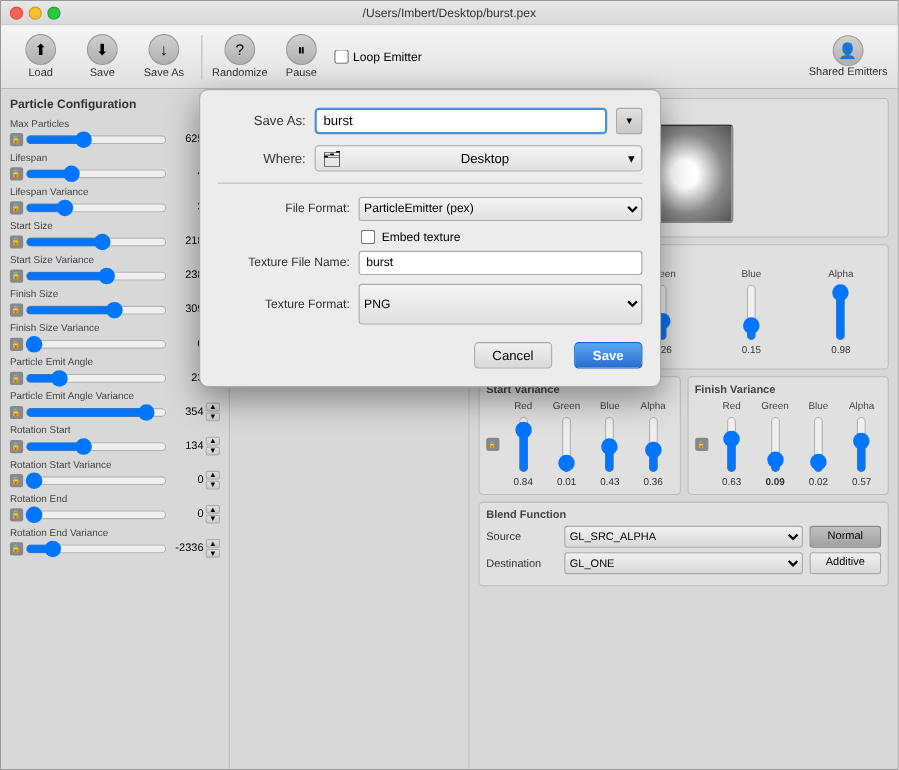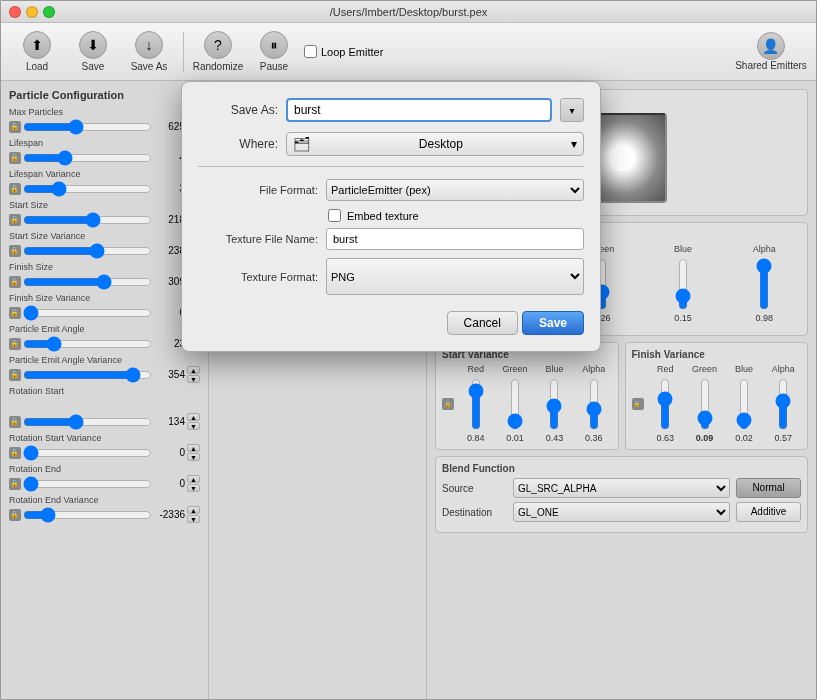--- a/index.html
+++ b/index.html
@@ -186,21 +186,21 @@
     .checkbox-row {
       display: flex;
       align-items: center;
       gap: 6px;
       margin: 6px 0 6px 130px;
       font-size: 11px;
     }
     .dialog-buttons {
       display: flex;
       justify-content: flex-end;
-      gap: 4px;
+      gap: 20px;
       margin-top: 16px;
     }
     .btn-cancel {
       padding: 4px 16px;
       background: linear-gradient(to bottom, #f0f0f0, #d8d8d8);
       border: 1px solid #aaa;
       border-radius: 4px;
       font-size: 12px;
       cursor: pointer;
     }
@@ -437,21 +437,21 @@
       <div style="width:12px;height:12px;background:#888;border-radius:2px;display:flex;align-items:center;justify-content:center;font-size:7px;color:white;flex-shrink:0;">🔒</div>
       <input type="range" min="0" max="100" value="90" style="flex: 1 1 0%; height: 12px;">
       <span style="width:38px;text-align:right;font-size:10px;">354</span>
       <div style="display:flex;flex-direction:column;gap:1px;">
         <div style="width:13px;height:8px;background:linear-gradient(to bottom,#e0e0e0,#c8c8c8);border:1px solid #aaa;border-radius:2px;cursor:pointer;text-align:center;font-size:7px;line-height:8px;">▲</div>
         <div style="width:13px;height:8px;background:linear-gradient(to bottom,#e0e0e0,#c8c8c8);border:1px solid #aaa;border-radius:2px;cursor:pointer;text-align:center;font-size:7px;line-height:8px;">▼</div>
       </div>
     </div>
   </div>
           <div style="margin-bottom: 3px;">
-    <div style="font-size:9px;color:#444;margin-bottom:17px;">Rotation Start</div>
+    <div style="font-size:9px;color:#444;margin-bottom:1px;">Rotation Start</div>
     <div style="display:flex;align-items:center;gap:2px;">
       <div style="width:12px;height:12px;background:#888;border-radius:2px;display:flex;align-items:center;justify-content:center;font-size:7px;color:white;flex-shrink:0;">🔒</div>
       <input type="range" min="0" max="100" value="40" style="flex: 1 1 0%; height: 12px;">
       <span style="width:38px;text-align:right;font-size:10px;">134</span>
       <div style="display:flex;flex-direction:column;gap:1px;">
         <div style="width:13px;height:8px;background:linear-gradient(to bottom,#e0e0e0,#c8c8c8);border:1px solid #aaa;border-radius:2px;cursor:pointer;text-align:center;font-size:7px;line-height:8px;">▲</div>
         <div style="width:13px;height:8px;background:linear-gradient(to bottom,#e0e0e0,#c8c8c8);border:1px solid #aaa;border-radius:2px;cursor:pointer;text-align:center;font-size:7px;line-height:8px;">▼</div>
       </div>
     </div>
   </div>

